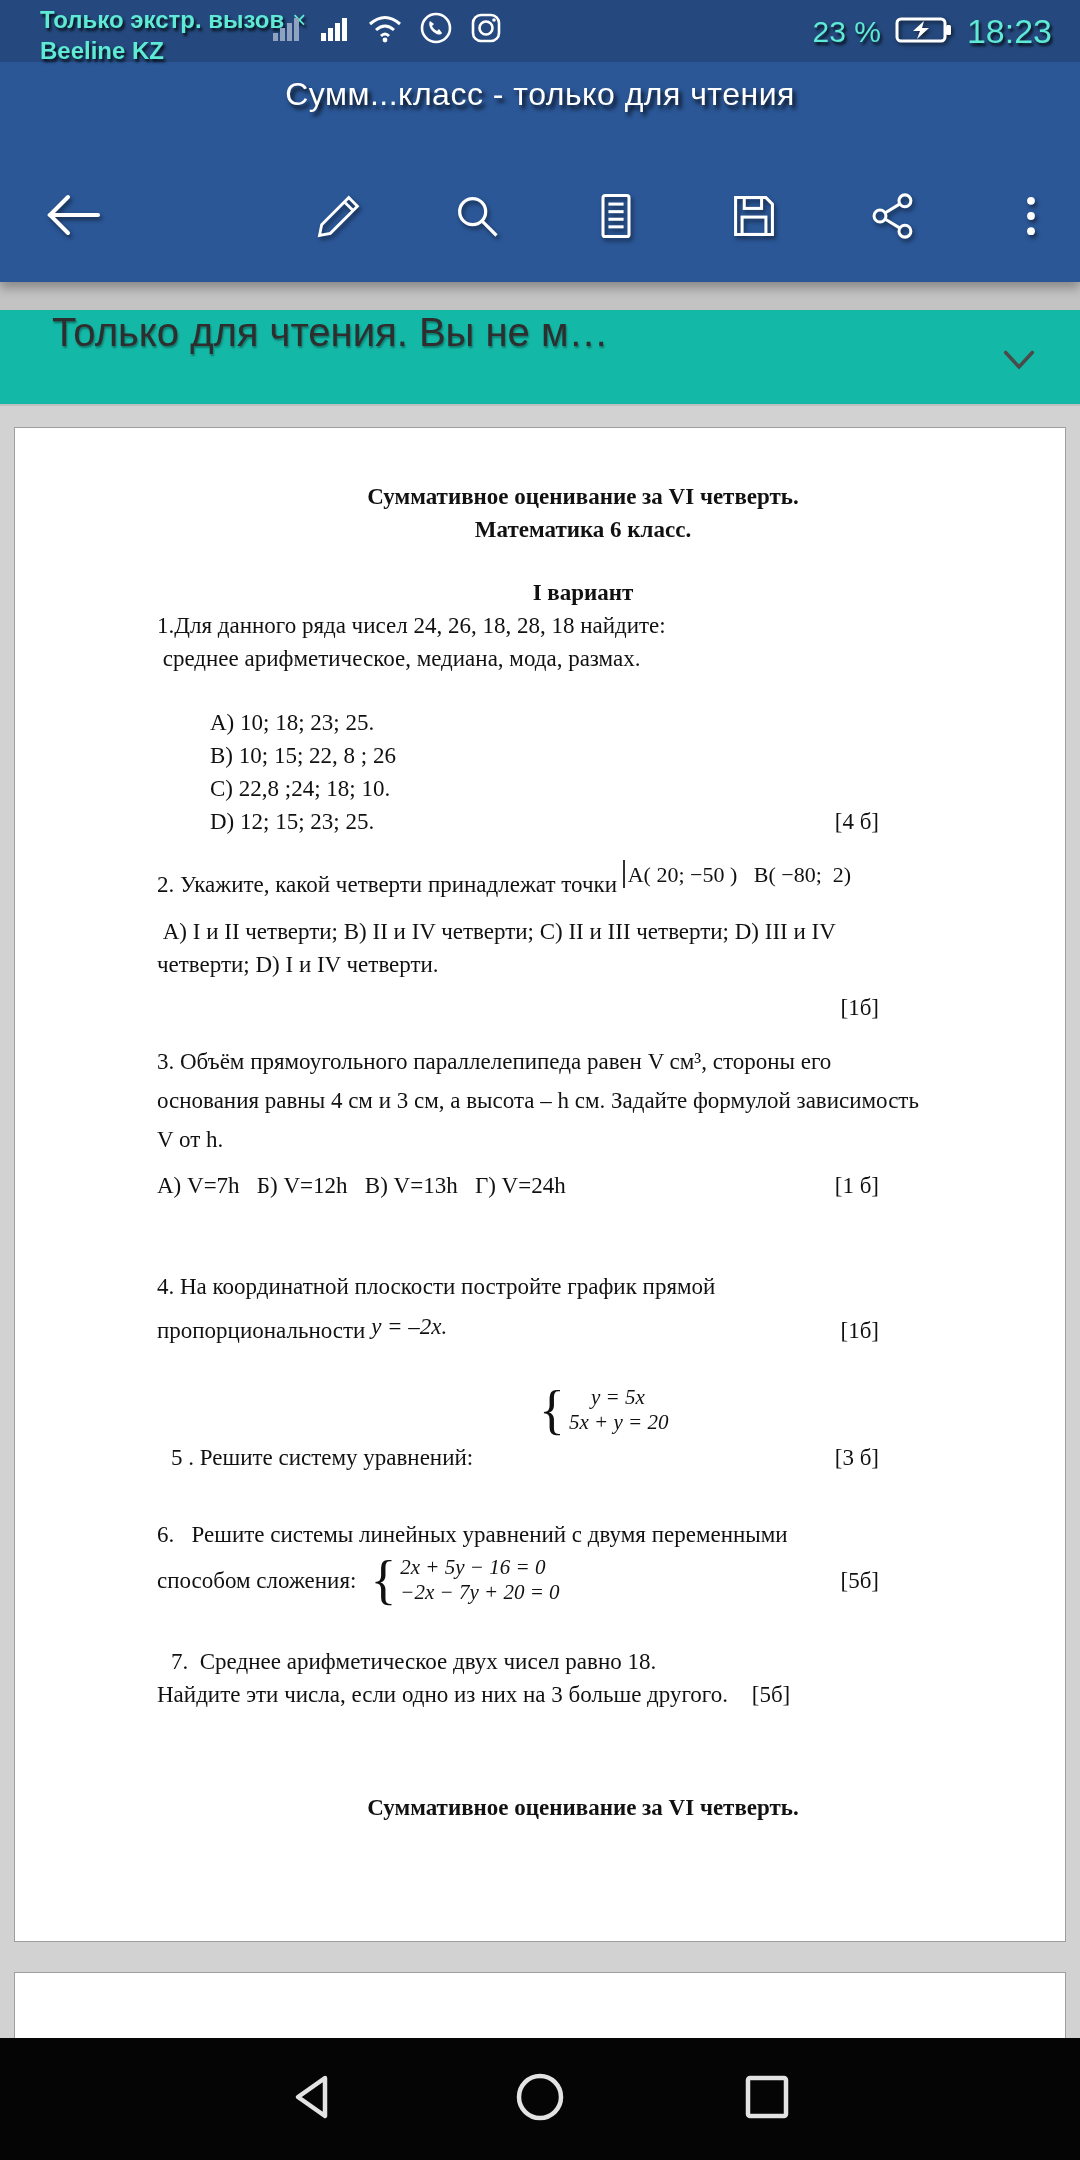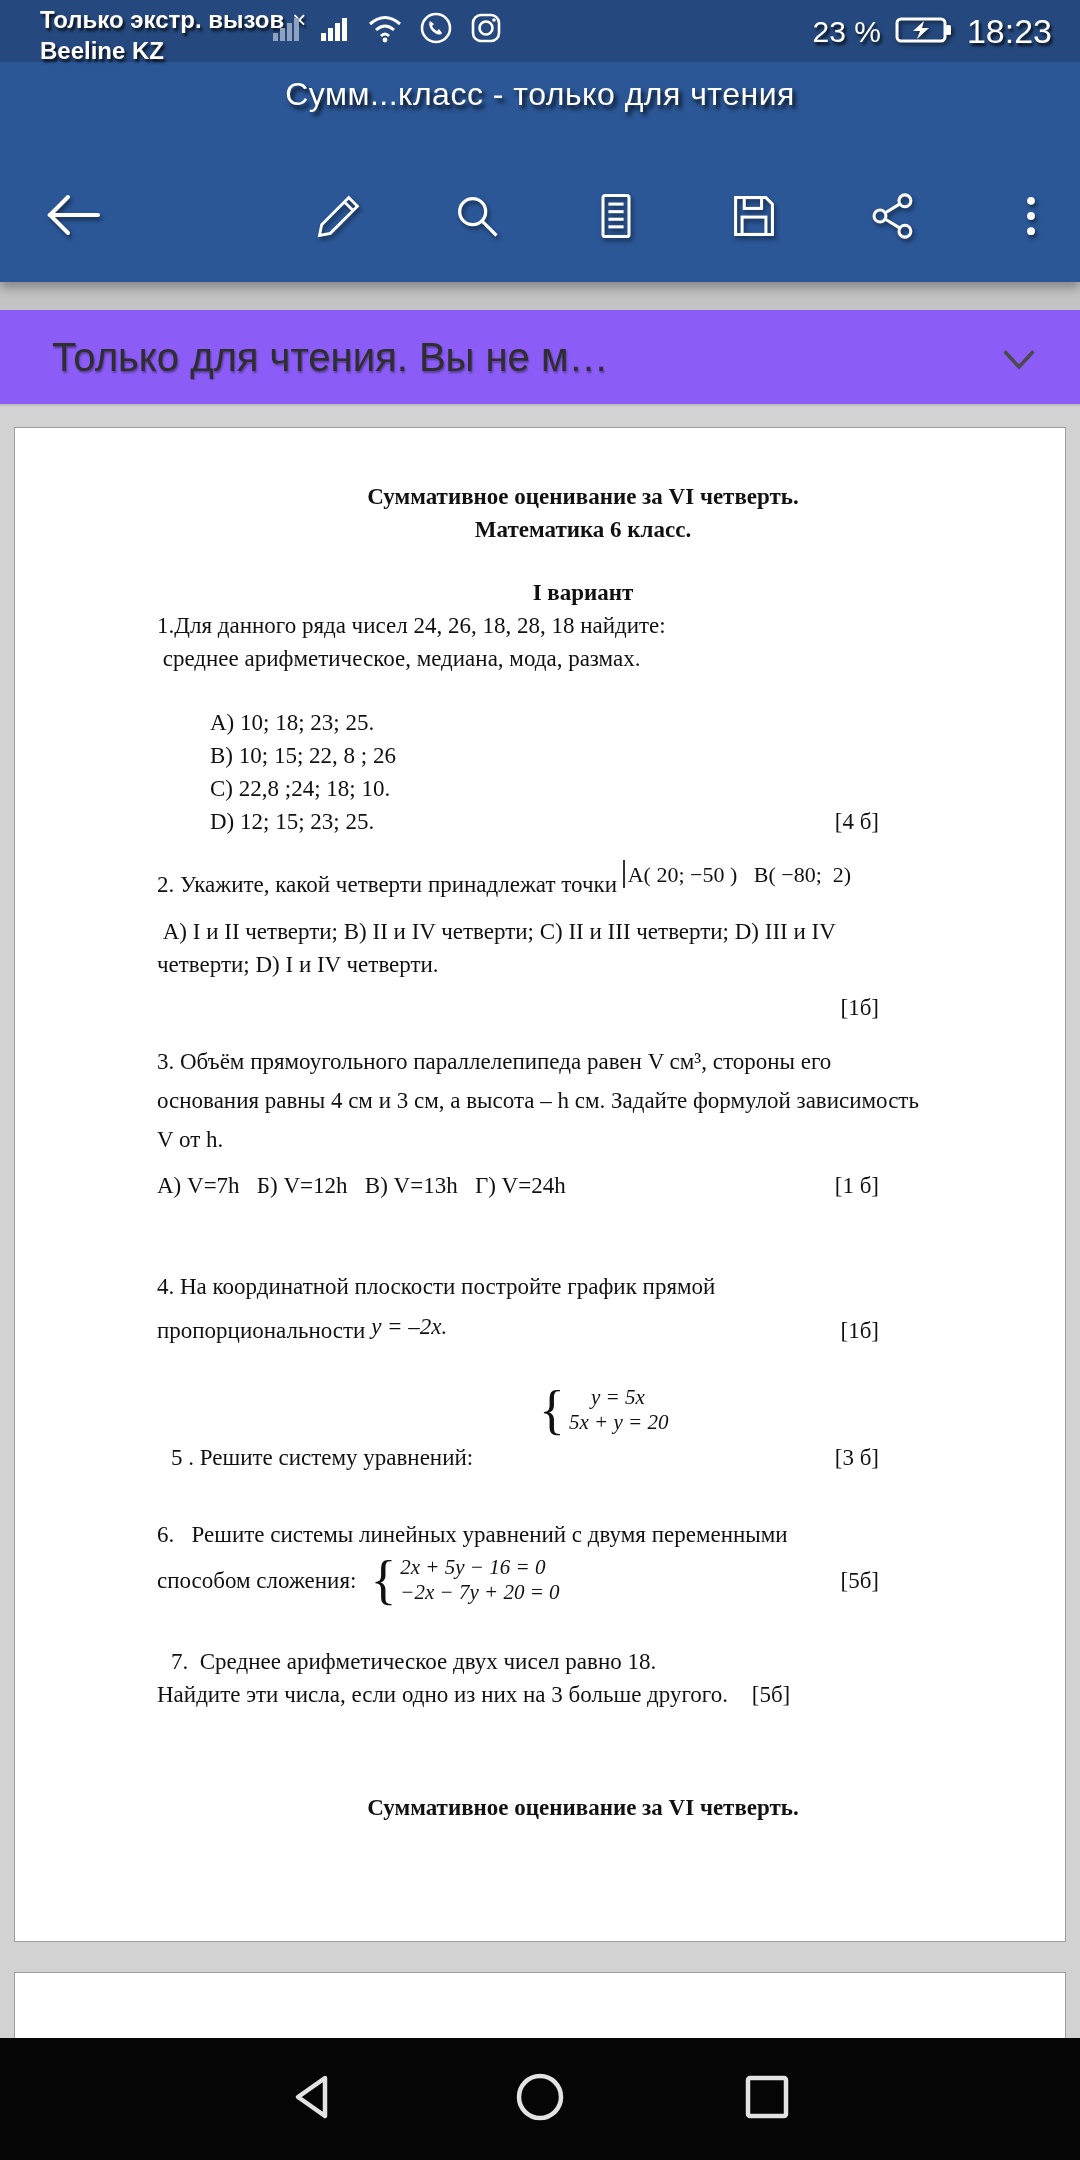--- a/index.html
+++ b/index.html
@@ -15,21 +15,21 @@
   
   .header {
     position:absolute; top:0; left:0; width:1080px; height:282px;
     background:#2b5797;
     box-shadow:0 6px 10px rgba(0,0,0,0.30);
     z-index:5;
   }
   .statusbar {
     position:absolute; top:0; left:0; width:1080px; height:62px;
     background:#25497e;
-    color:#ffffff;
+    color:#5eead4;
   }
   .sb-left { position:absolute; left:40px; top:4px; line-height:31px; font-size:24px; font-weight:700;
              text-shadow:2px 3px 3px rgba(0,0,0,0.8); }
   .sb-close { display:inline-block; margin-left:8px; font-weight:400; }
   .sb-icons { position:absolute; left:270px; top:10px; display:flex; align-items:center; gap:14px; }
   .sb-right { position:absolute; right:28px; top:12px; display:flex; align-items:center; gap:14px;
               text-shadow:2px 3px 3px rgba(0,0,0,0.8); }
   .sb-batt-text { font-size:30px; font-weight:400; }
   .sb-time { font-size:34px; font-weight:400; }
 
@@ -46,22 +46,22 @@
   }
   .tb-back { position:absolute; left:44px; top:12px; width:64px; height:56px; cursor:pointer; }
   .tb-group { position:absolute; left:310px; right:20px; display:flex; align-items:center; justify-content:space-between; }
   .tb-btn { width:58px; height:58px; display:flex; align-items:center; justify-content:center; cursor:pointer; }
   .tb-btn svg { filter:drop-shadow(2px 3px 2px rgba(0,0,0,0.5)); }
 
   
   .gap-strip { position:absolute; top:282px; left:0; width:1080px; height:28px; background:#c3c3c3; }
   .banner {
     position:absolute; top:310px; left:0; width:1080px; height:96px;
-    background:#8b5cf6; border-bottom:2px solid #c0c0c0;
-    display:flex; align-items:center;
+    background:#14b8a6; border-bottom:2px solid #c0c0c0;
+    display:flex; 
     z-index:4;
   }
   .banner-text {
     margin-left:52px; font-size:40px; color:#2e2e2e;
     text-shadow:1px 2px 2px rgba(0,0,0,0.35);
     width:900px; overflow:hidden; white-space:nowrap;
   }
   .banner-chevron { position:absolute; right:38px; top:28px; cursor:pointer; }
 
   

